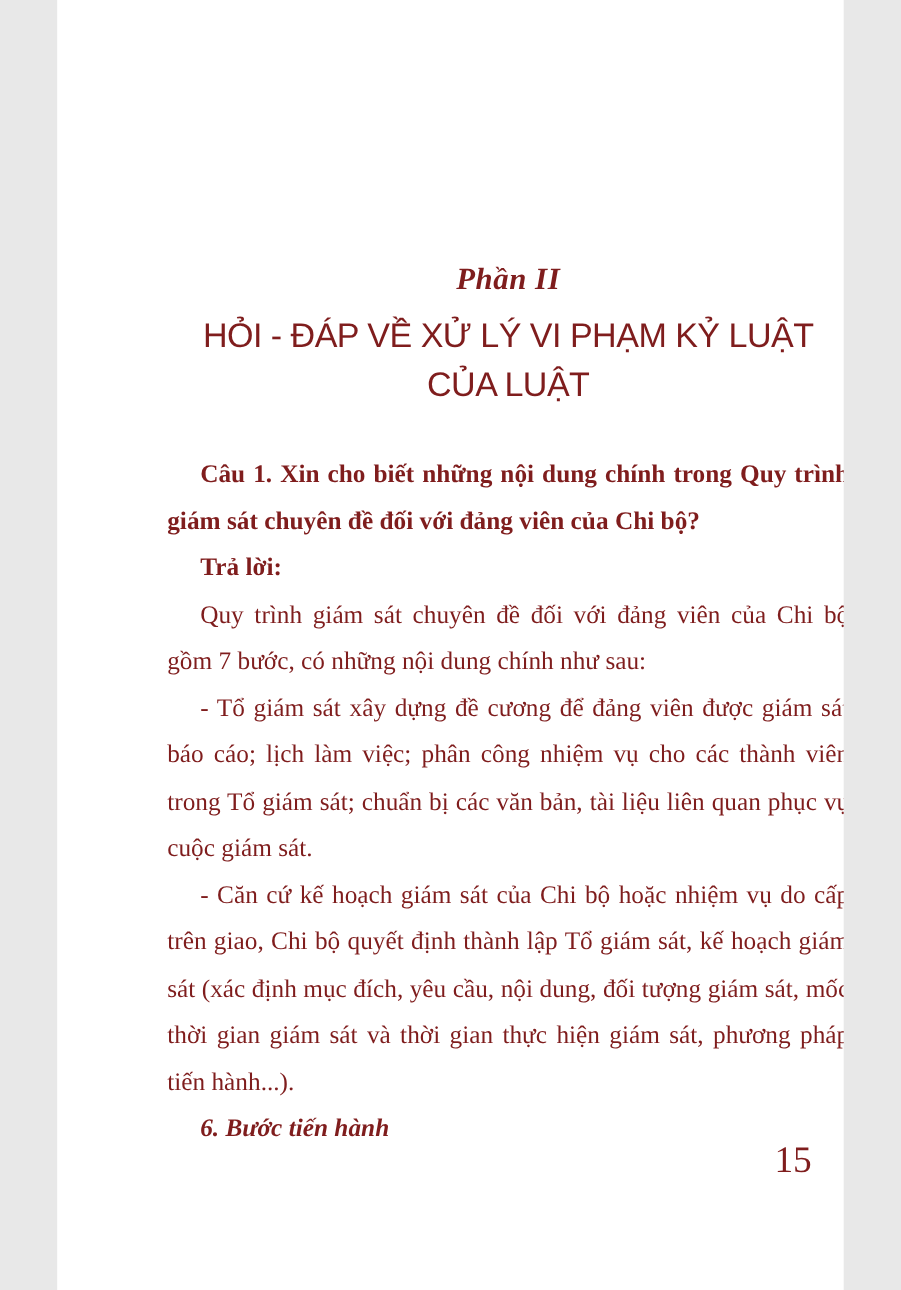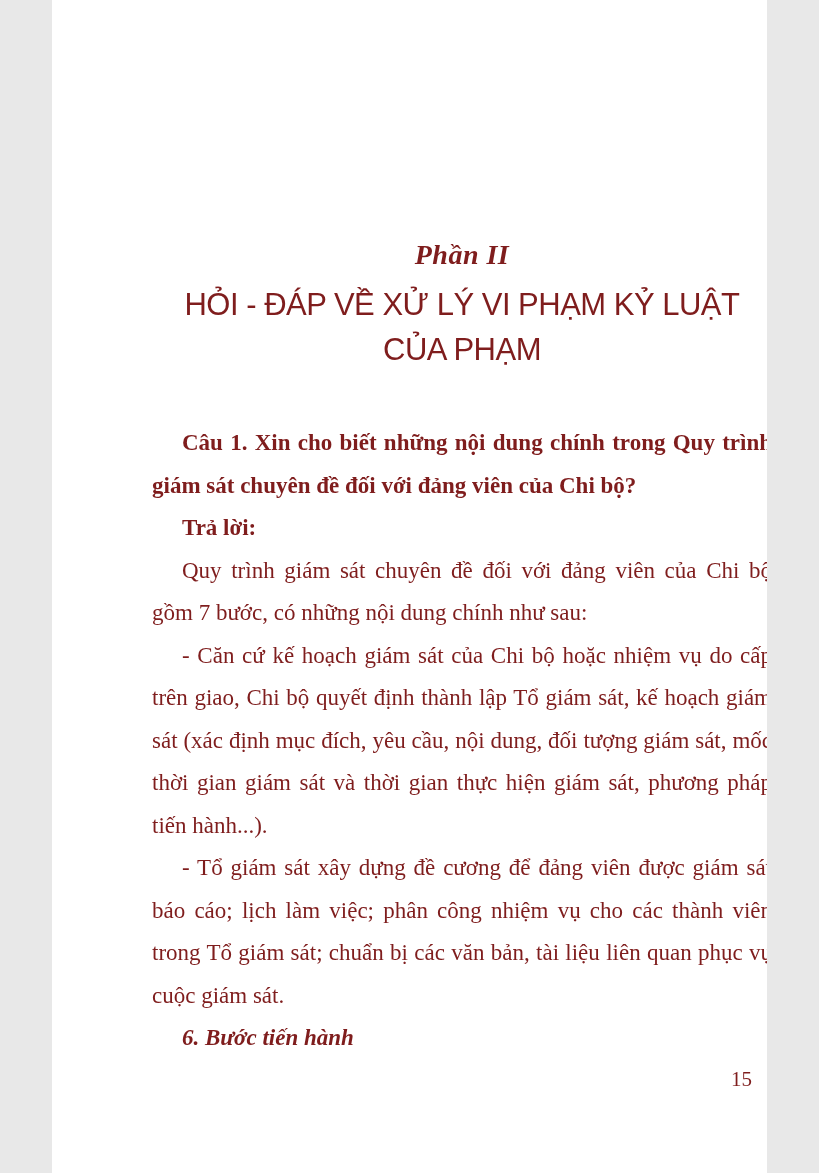--- a/index.html
+++ b/index.html
@@ -33,61 +33,61 @@
   .main-title {
     margin-top: 10px;
     text-align: center;
     font-family: "Liberation Sans", "DejaVu Sans", sans-serif;
     font-weight: normal;
     font-size: 31px;
     line-height: 45px;
     letter-spacing: -0.5px;
   }
   .body-text {
-    margin-top: 50px;
+    margin-top: 38px;
     font-size: 23px;
     line-height: 42.5px;
     text-align: justify;
   }
   .body-text p {
     margin: 0;
     text-indent: 30px;
   }
   .p-question { font-weight: bold; }
   .p-answer-label { font-weight: bold; }
   .p-step { font-weight: bold; font-style: italic; }
   .p-last { text-align-last: justify; }
   .page-number {
     position: absolute;
-    top: 1064px;
+    top: 1040px;
     left: 652px;
     width: 48px;
-    text-align: right;
-    font-size: 21px;
+    text-align: left;
+    font-size: 34px;
     line-height: 30px;
   }
 </style>
 </head>
 <body>
 
 <div class="page">
   <div class="content-column">
 
     <div class="part-label">Phần II</div>
 
     <div class="main-title">
       <div>HỎI - ĐÁP VỀ XỬ LÝ VI PHẠM KỶ LUẬT</div>
-      <div>CỦA PHẠM</div>
+      <div>CỦA LUẬT</div>
     </div>
 
     <div class="body-text">
       <p class="p-question">Câu 1. Xin cho biết những nội dung chính trong Quy trình giám sát chuyên đề đối với đảng viên của Chi bộ?</p>
       <p class="p-answer-label">Trả lời:</p>
       <p class="p-body">Quy trình giám sát chuyên đề đối với đảng viên của Chi bộ gồm 7 bước, có những nội dung chính như sau:</p>
+      <p class="p-body">- Tổ giám sát xây dựng đề cương để đảng viên được giám sát báo cáo; lịch làm việc; phân công nhiệm vụ cho các thành viên trong Tổ giám sát; chuẩn bị các văn bản, tài liệu liên quan phục vụ cuộc giám sát.</p>
       <p class="p-body">- Căn cứ kế hoạch giám sát của Chi bộ hoặc nhiệm vụ do cấp trên giao, Chi bộ quyết định thành lập Tổ giám sát, kế hoạch giám sát (xác định mục đích, yêu cầu, nội dung, đối tượng giám sát, mốc thời gian giám sát và thời gian thực hiện giám sát, phương pháp tiến hành...).</p>
-      <p class="p-body">- Tổ giám sát xây dựng đề cương để đảng viên được giám sát báo cáo; lịch làm việc; phân công nhiệm vụ cho các thành viên trong Tổ giám sát; chuẩn bị các văn bản, tài liệu liên quan phục vụ cuộc giám sát.</p>
       <p class="p-step">6. Bước tiến hành</p>
     </div>
 
   </div>
 
   <div class="page-number">15</div>
 </div>
 
 </body></html>

